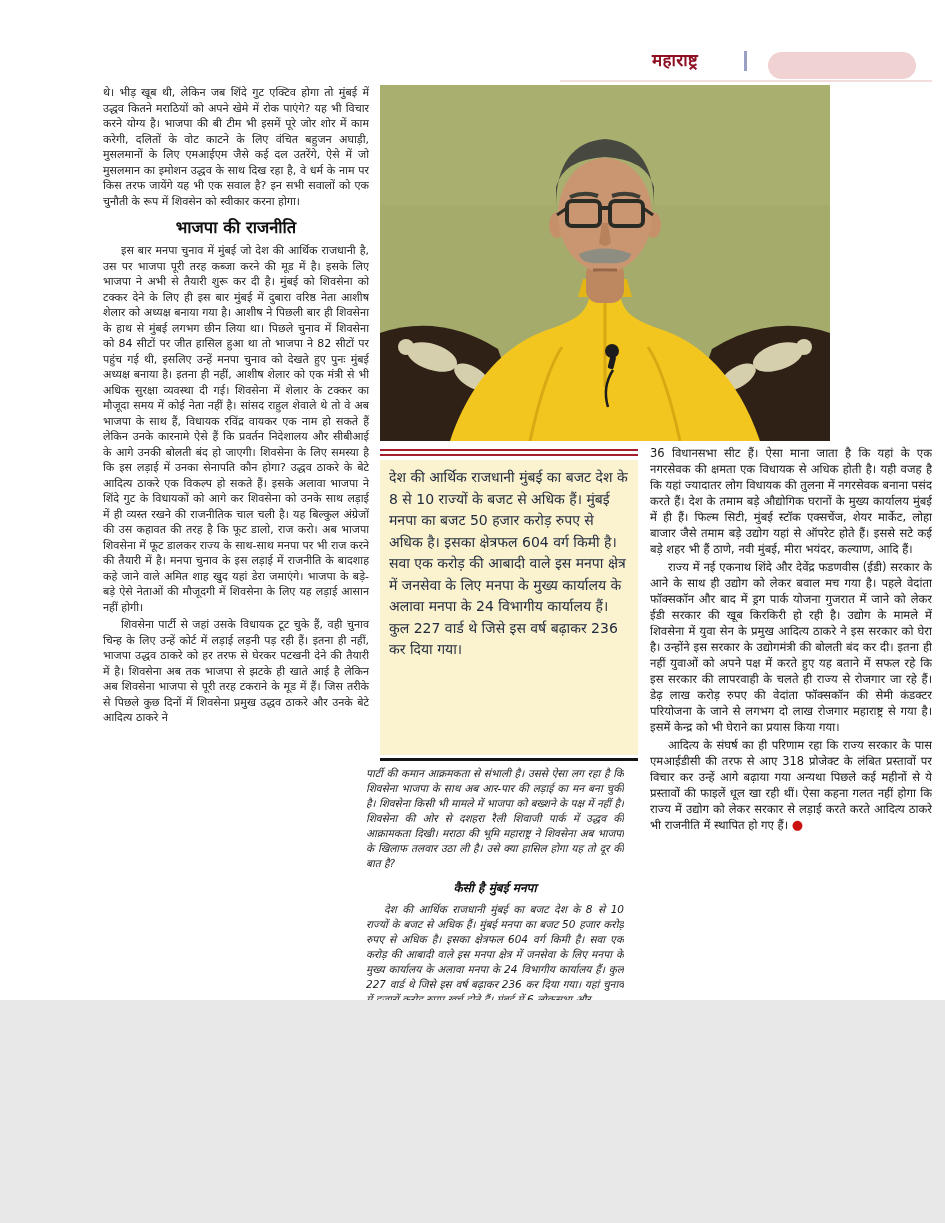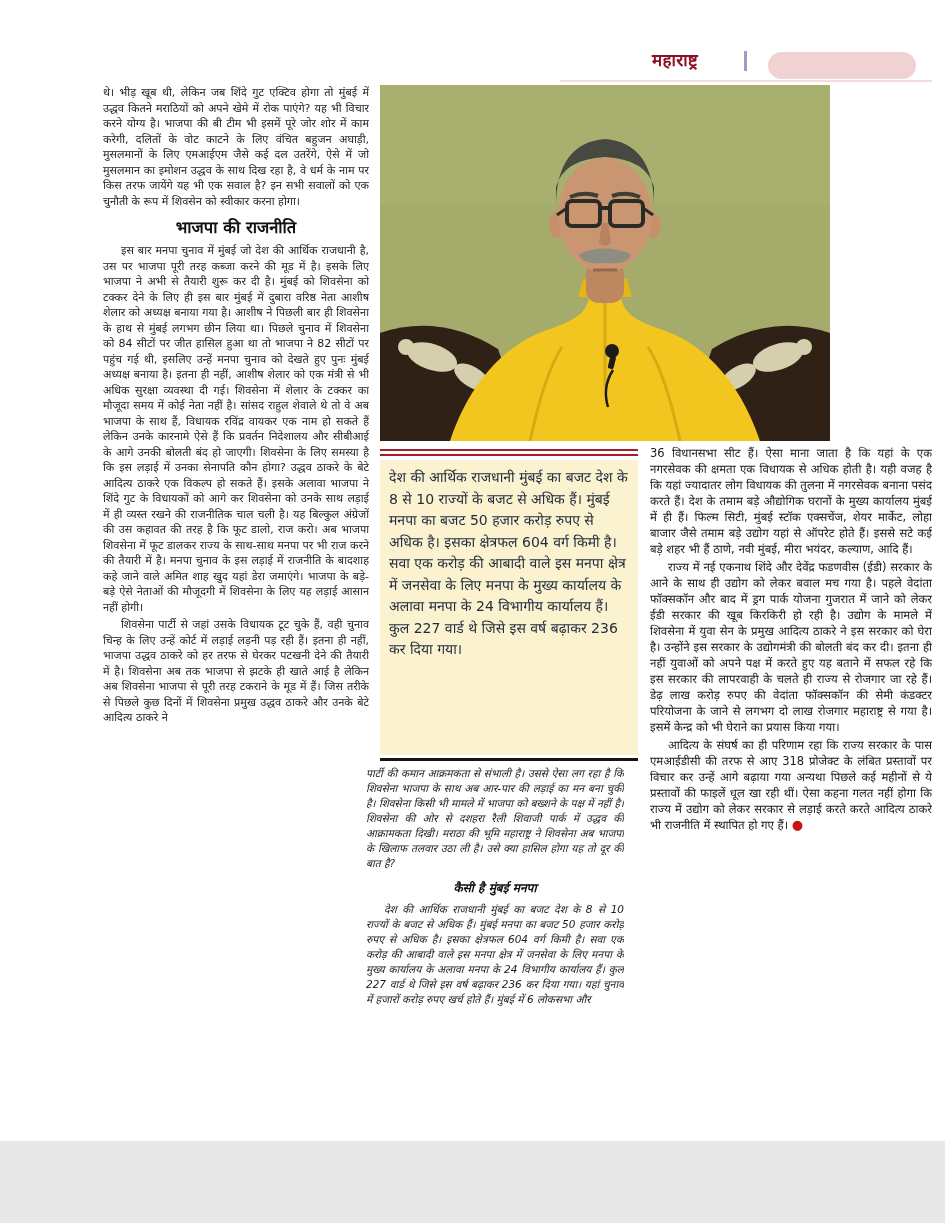--- a/index.html
+++ b/index.html
@@ -1,18 +1,18 @@
 <!DOCTYPE html>
 <html><head>
 <meta charset="utf-8">
 <style>
   html,body{margin:0;padding:0;background:#e8e8e8;}
   .page{
     position:relative;
-    width:945px;height:1141px;
+    width:945px;height:1000px;
     background:#ffffff;
     font-family:"DejaVu Sans", sans-serif;
     color:#1b1b1b;
     overflow:hidden;
   }
   
   .section-label{
     position:absolute;top:48px;left:652px;
     font-size:17px;font-weight:bold;color:#8e1023;
     letter-spacing:.3px;

